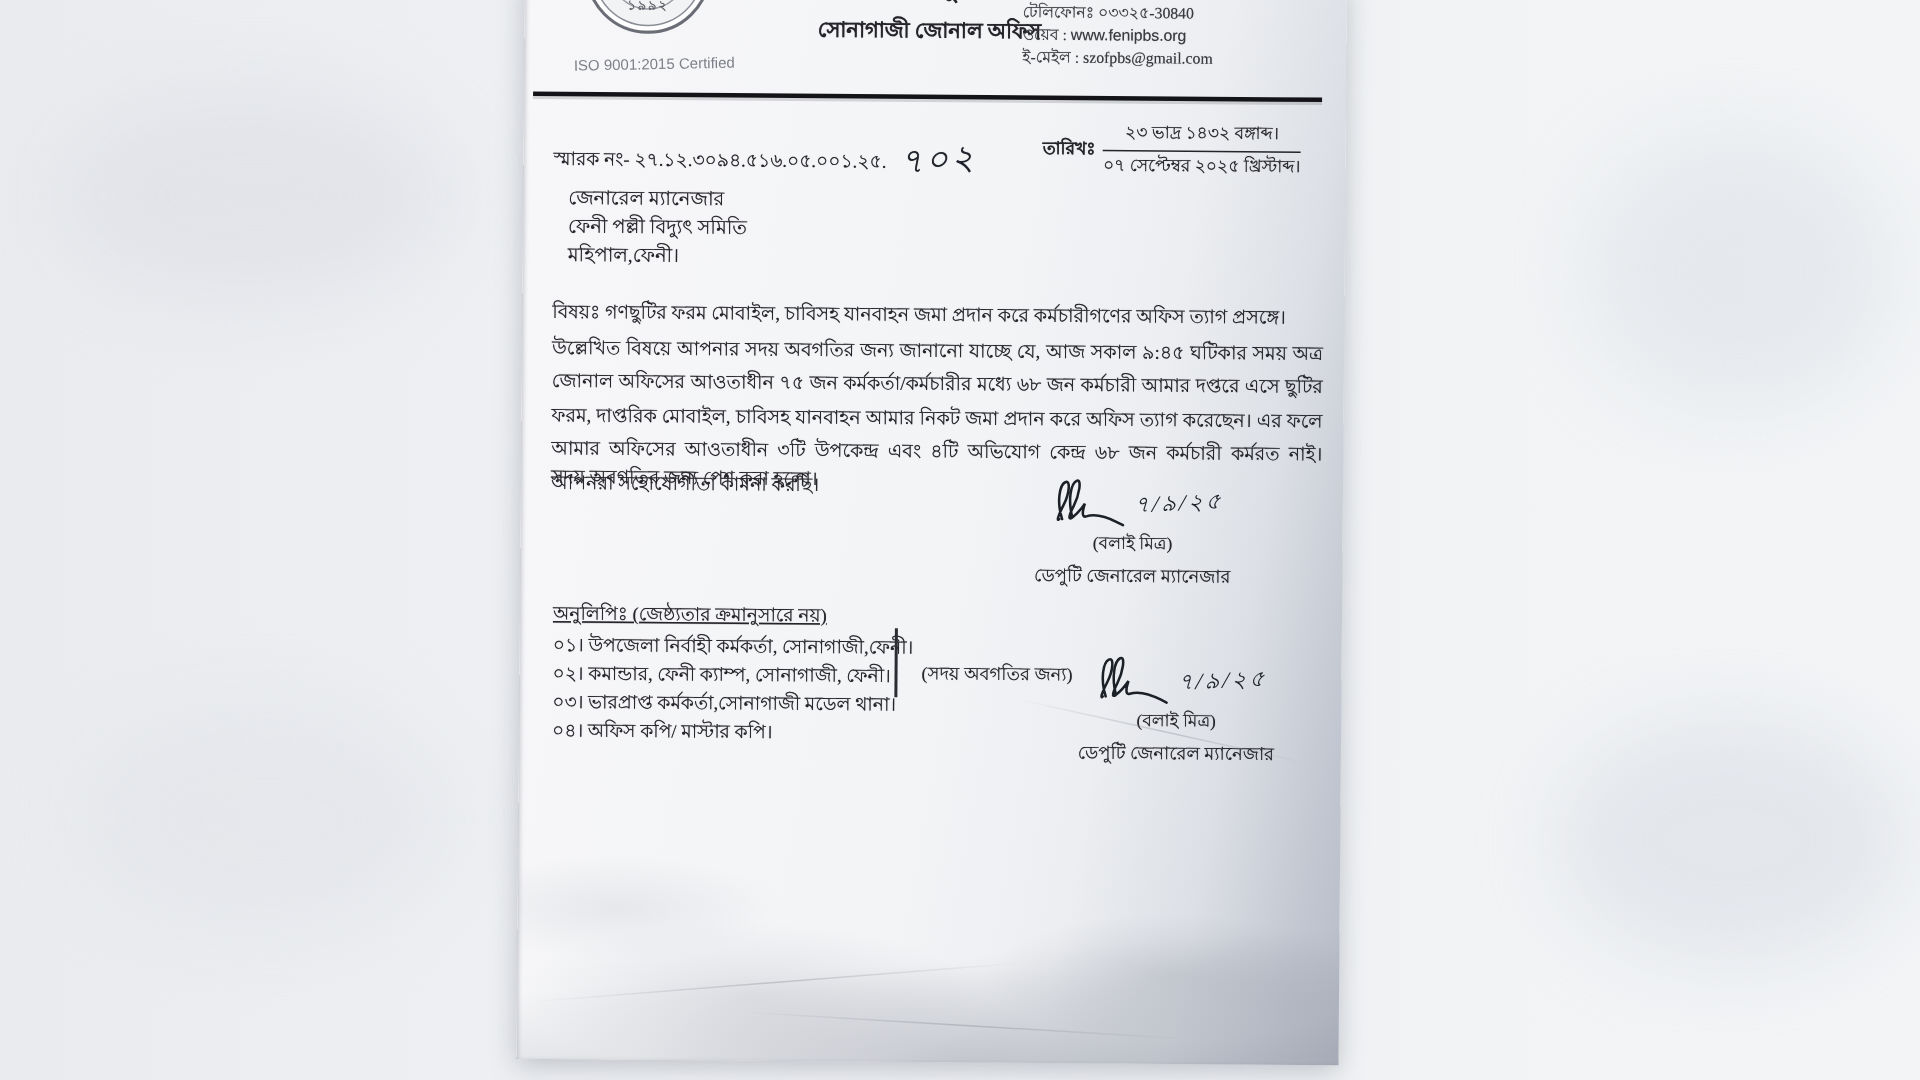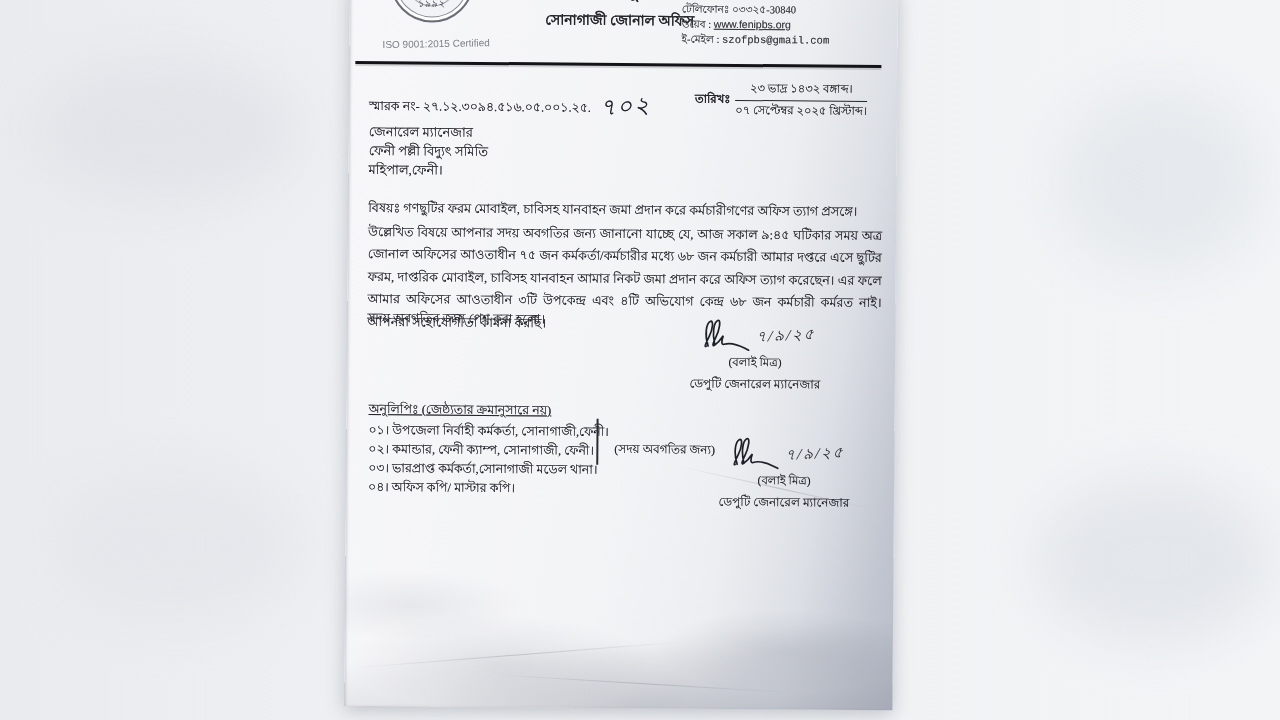--- a/index.html
+++ b/index.html
@@ -48,37 +48,37 @@
   .seal-inner{ position:absolute; left:14px; top:14px; width:52px; height:52px; border-radius:50%; border:1px solid #9a9da6; }
   .seal-year{ position:absolute; left:0; right:0; top:56px; text-align:center; font-size:9px; color:#55585f; letter-spacing:1px; }
   .iso{ position:absolute; left:33px; top:53px; width:150px; font-family:"Liberation Sans",sans-serif;
         font-size:10px; color:#7d8089; transform:rotate(-1.5deg); }
 
   .head-center{ position:absolute; left:150px; top:-8px; width:240px; text-align:center; }
   .org{ font-size:17px; font-weight:bold; letter-spacing:.3px; }
   .office{ font-size:14px; font-weight:bold; margin-top:3px; }
 
   .contact{ position:absolute; left:332px; top:15px; width:200px; font-size:10.5px; line-height:15px; color:#3a3a40; }
-  .contact .web-val{ text-decoration:underline; font-family:"Liberation Sans",sans-serif;margin-top:16px; }
-  .contact .email-val{ font-family:Liberation Mono, monospace; }
+  .contact .web-val{ font-family:"Liberation Sans",sans-serif;margin-top:16px; }
+  .contact .email-val{ font-family:Liberation Serif, serif; }
 
   .rule{ position:absolute; left:6px; top:77px; width:526px; height:3px; background:#141418;
          box-shadow:0 2px 0 rgba(20,20,24,.15); }
 
   
   .memo-row{ position:absolute; left:20px; top:100px; font-size:12.5px; white-space:nowrap; }
   .memo-hand{ display:inline-block; font-size:23px; font-style:italic; letter-spacing:2px;
               transform:rotate(-4deg) translateY(2px); margin-left:6px; color:#1e222b; }
   .date-block{ position:absolute; left:346px; top:93px; display:flex; align-items:center; font-size:11.5px; }
   .date-label{ margin-right:5px;font-weight:bold; }
   .date-stack{ text-align:center; }
   .date-top{ border-bottom:1px solid #24242a; padding:0 2px 1px; }
   .date-bot{ padding-top:1px; }
 
-  .recipient{ position:absolute; left:20px; top:138px; font-size:13px; line-height:19px; }
+  .recipient{ position:absolute; left:30px; top:138px; font-size:13px; line-height:19px; }
   .subject{ position:absolute; left:20px; top:214px; width:514px; font-size:12.7px; }
   .body-par{ position:absolute; left:20px; top:237px; width:514px; font-size:12.7px; line-height:22.4px;
              text-align:justify; }
   .closing{ position:absolute; left:20px; top:324px; font-size:12.7px; }
 
   .sig{ position:absolute; width:200px; text-align:center; }
   .sig1{ left:308px; top:330px; }
   .sig2{ left:338px; top:448px; }
   .sig-row{ display:flex; align-items:center; justify-content:center; height:36px; }
   .sig-scrawl{ width:58px; height:34px; }

